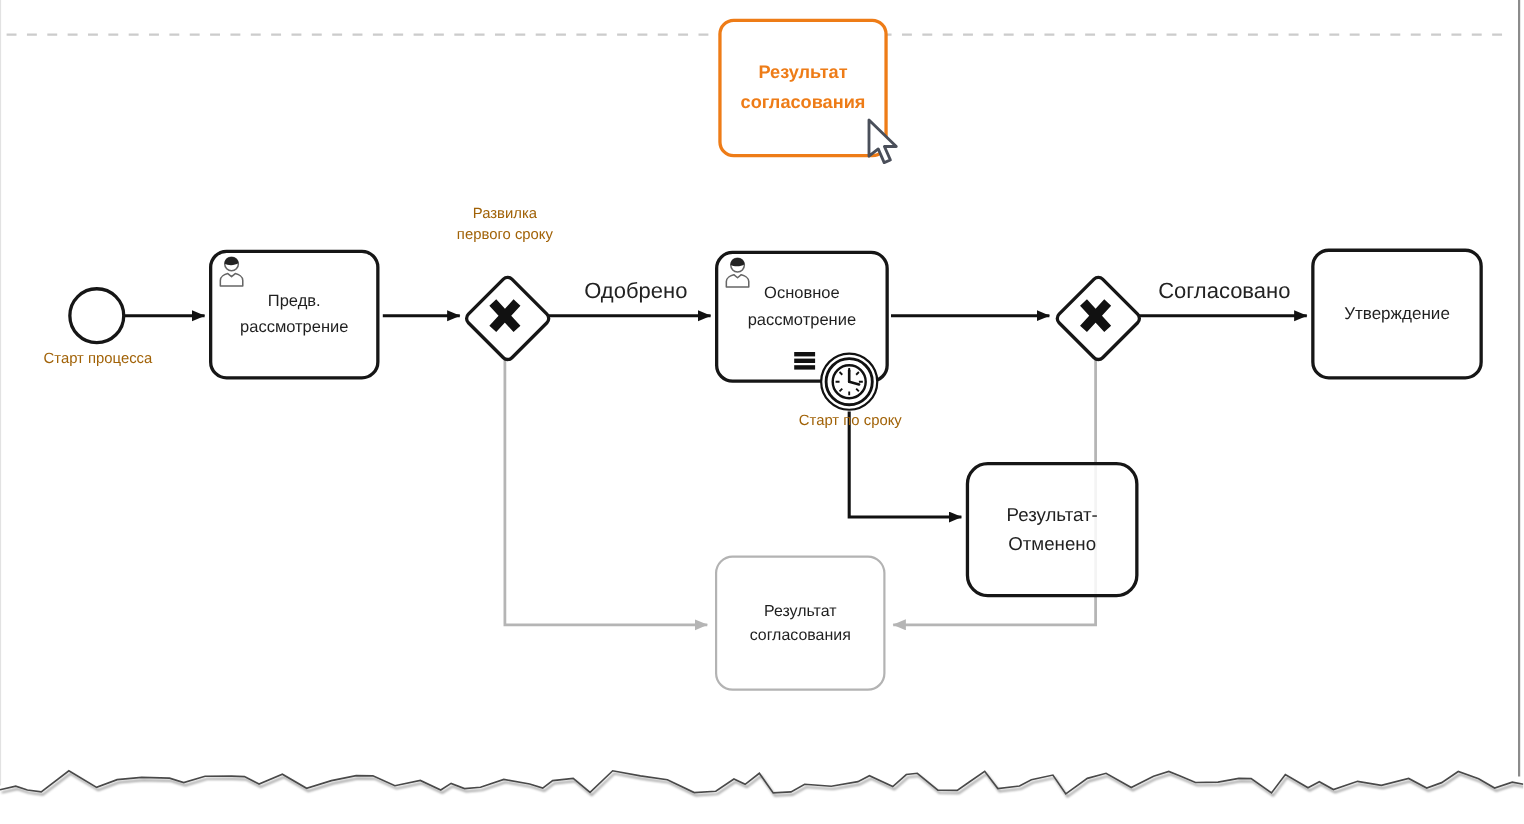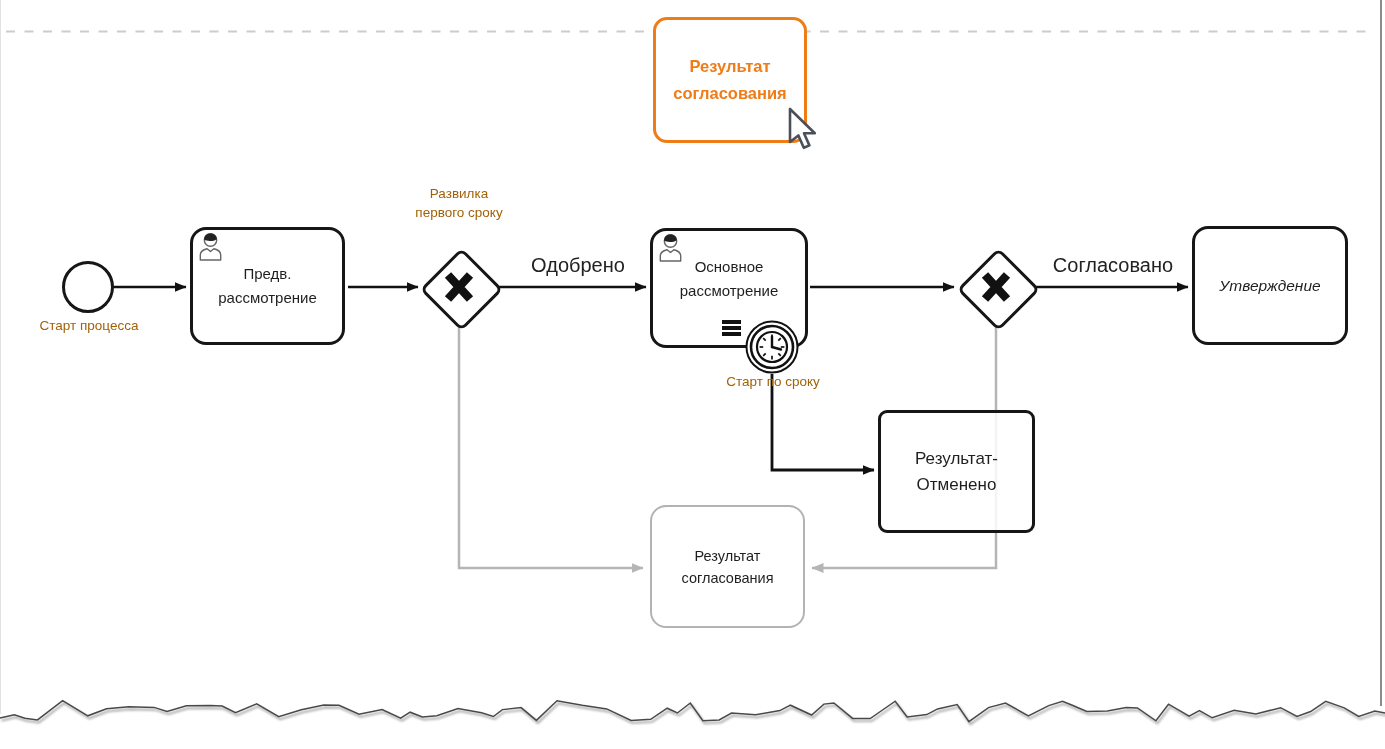--- a/index.html
+++ b/index.html
@@ -121,26 +121,26 @@
   </svg>
   <div class="lbl" style="left:693px;top:372px;width:160px;">Старт по сроку</div>
 
   <div class="gateway" style="left:969px;top:260px;"></div>
   <svg class="gateway-x" style="left:978px;top:269px;" width="36" height="36" viewBox="0 0 36 36">
     <path d="M7 6 L29 30 M29 6 L7 30" stroke="#111" stroke-width="8.5" stroke-linecap="butt"></path>
   </svg>
 
   <div class="edge-lbl" style="left:1043px;top:254px;width:140px;">Согласовано</div>
 
-  <div class="task" style="left:1192px;top:226px;width:156px;height:119px;font-size:15.5px;font-style:italic;">
+  <div class="task" style="left:1192px;top:226px;width:156px;height:119px;font-size:15.5px;">
     <span>Утверждение</span>
   </div>
 
-  <div class="task" style="left:878px;top:410px;width:157px;height:123px;font-size:17px;line-height:26px;
-       border-width:3.5px;border-radius:9px;background:rgba(255,255,255,0.85);">
+  <div class="task" style="left:878px;top:420px;width:157px;height:123px;font-size:17px;line-height:26px;
+       border-width:3.5px;border-radius:20px;background:rgba(255,255,255,0.85);">
     <span>Результат-</span>
     <span>Отменено</span>
   </div>
 
   <div class="task gray-task" style="left:650px;top:505px;width:155px;height:123px;font-size:14.5px;
        border-width:2.5px;line-height:22px;">
     <span>Результат</span>
     <span>согласования</span>
   </div>
 

